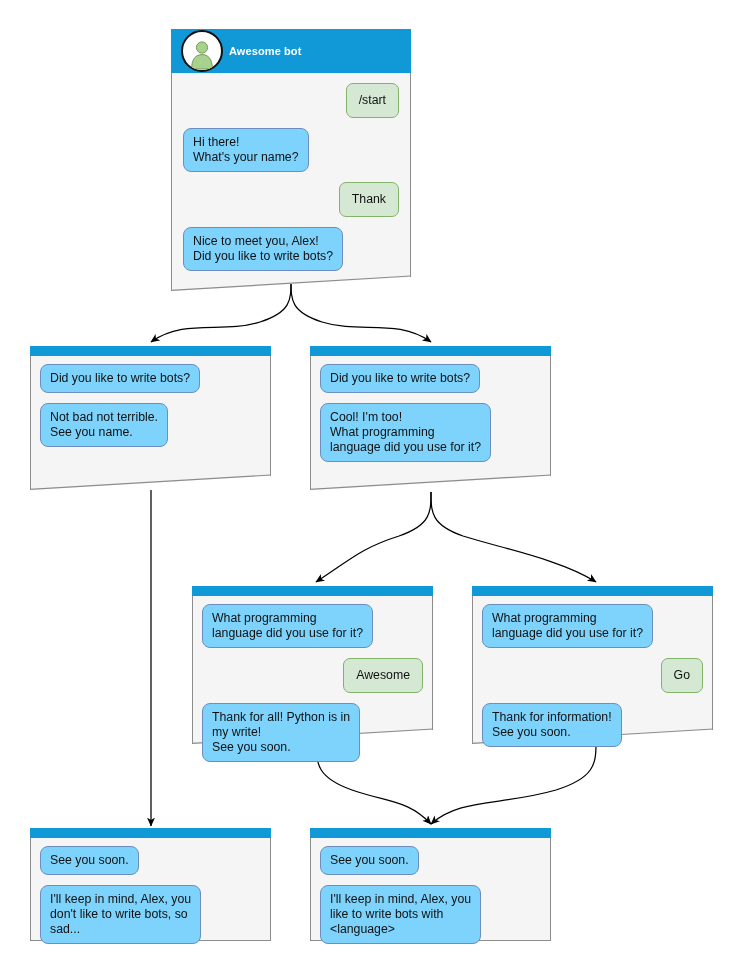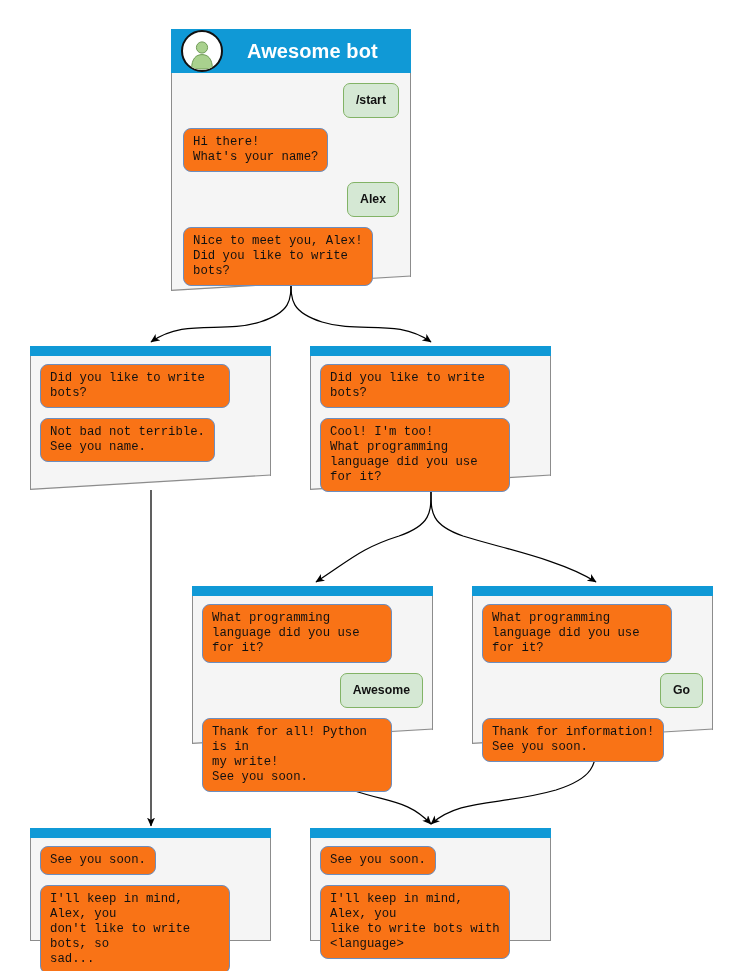--- a/index.html
+++ b/index.html
@@ -53,22 +53,22 @@
   }
   .card.mini .header{height:10px;}
   .card .header .avatar{
     width:38px;height:38px;border-radius:50%;
     background:#ffffff;border:2px solid #111;
     margin-left:10px;
     display:flex;align-items:flex-end;justify-content:center;
     overflow:hidden;flex:0 0 auto;
   }
   .card .header .bottitle{
-    color:#ffffff;font-size:20px;font-weight:bold;
-    margin-left:24px;letter-spacing:.1px;
+    color:#ffffff;font-size:11px;font-weight:bold;
+    margin-left:6px;letter-spacing:.1px;
   }
   .card .chat{
     position:absolute;
     left:0;right:0;
     top:44px;bottom:0;
     padding:10px 12px 0 12px;
     box-sizing:border-box;
     z-index:3;
   }
   .card.mini .chat{top:10px;padding:8px 10px 0 10px;}
@@ -80,23 +80,23 @@
   .bubble{
     font-size:12.3px;
     line-height:15px;
     color:#111111;
     padding:6px 9px;
     border-radius:8px;
     white-space:pre-line;
     max-width:190px;
     box-sizing:border-box;
   }
-  .bubble.bot{background:#f97316;border:1px solid #6c8ebf;font-family:Liberation Mono, monospace;}
+  .bubble.bot{background:#7dd3fc;border:1px solid #6c8ebf;}
   .bubble.user{background:#d5e8d4;border:1px solid #82b366;
-               padding:9px 12px;border-radius:7px;min-width:42px;text-align:left;font-weight:bold;}
+               padding:9px 12px;border-radius:7px;min-width:42px;text-align:left;}
 </style>
 </head>
 <body>
 
 <div id="stage">
 
   <svg id="wires" viewBox="0 0 743 971" width="743" height="971" xmlns="http://www.w3.org/2000/svg">
     <defs>
       <marker id="ah" markerWidth="10" markerHeight="10" refX="8.4" refY="4" orient="auto" markerUnits="userSpaceOnUse">
         <path d="M0,0 L9,4 L0,8 L2.4,4 Z" fill="#000"></path>
@@ -133,21 +133,21 @@
     </div>
     <div class="chat">
       <div class="row right">
         <div class="bubble user">/start</div>
       </div>
       <div class="row left">
         <div class="bubble bot">Hi there!
 What's your name?</div>
       </div>
       <div class="row right">
-        <div class="bubble user">Alex</div>
+        <div class="bubble user">Thank</div>
       </div>
       <div class="row left">
         <div class="bubble bot">Nice to meet you, Alex!
 Did you like to write bots?</div>
       </div>
     </div>
   </div>
 
   <div class="card skew mini" style="left:30px;top:346px;width:241px;height:144px;">
     <div class="skewbody"></div>

